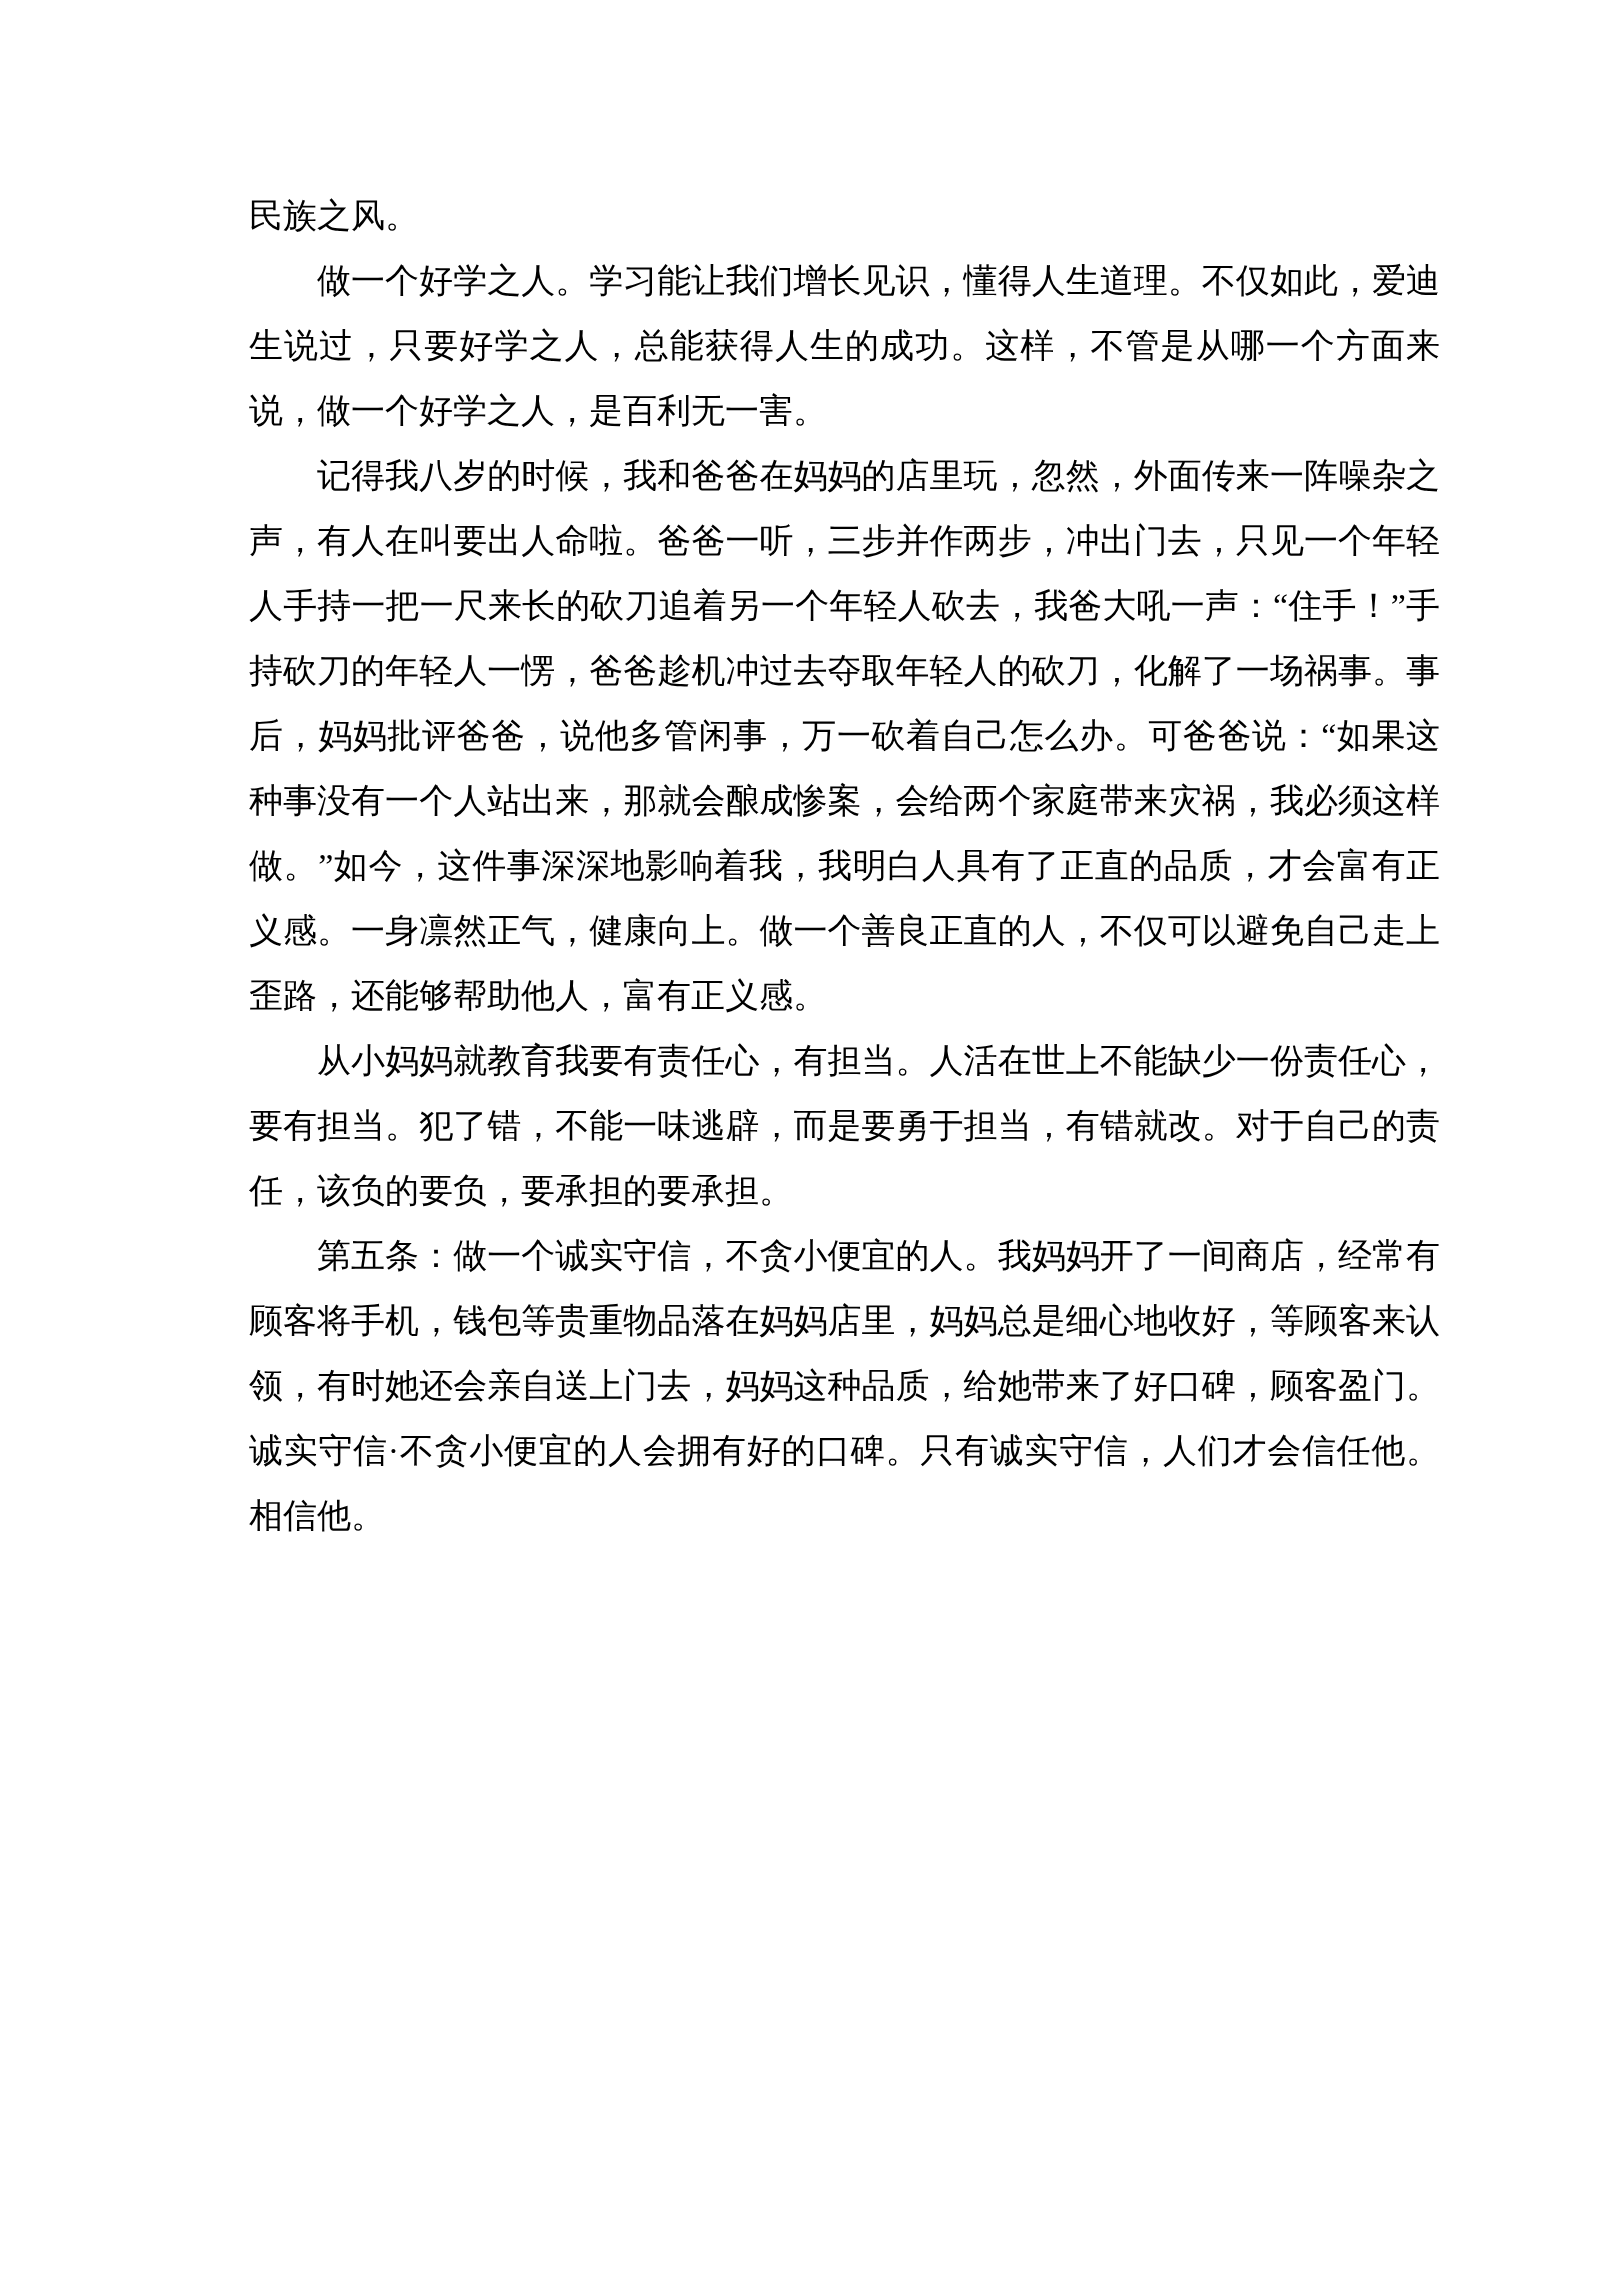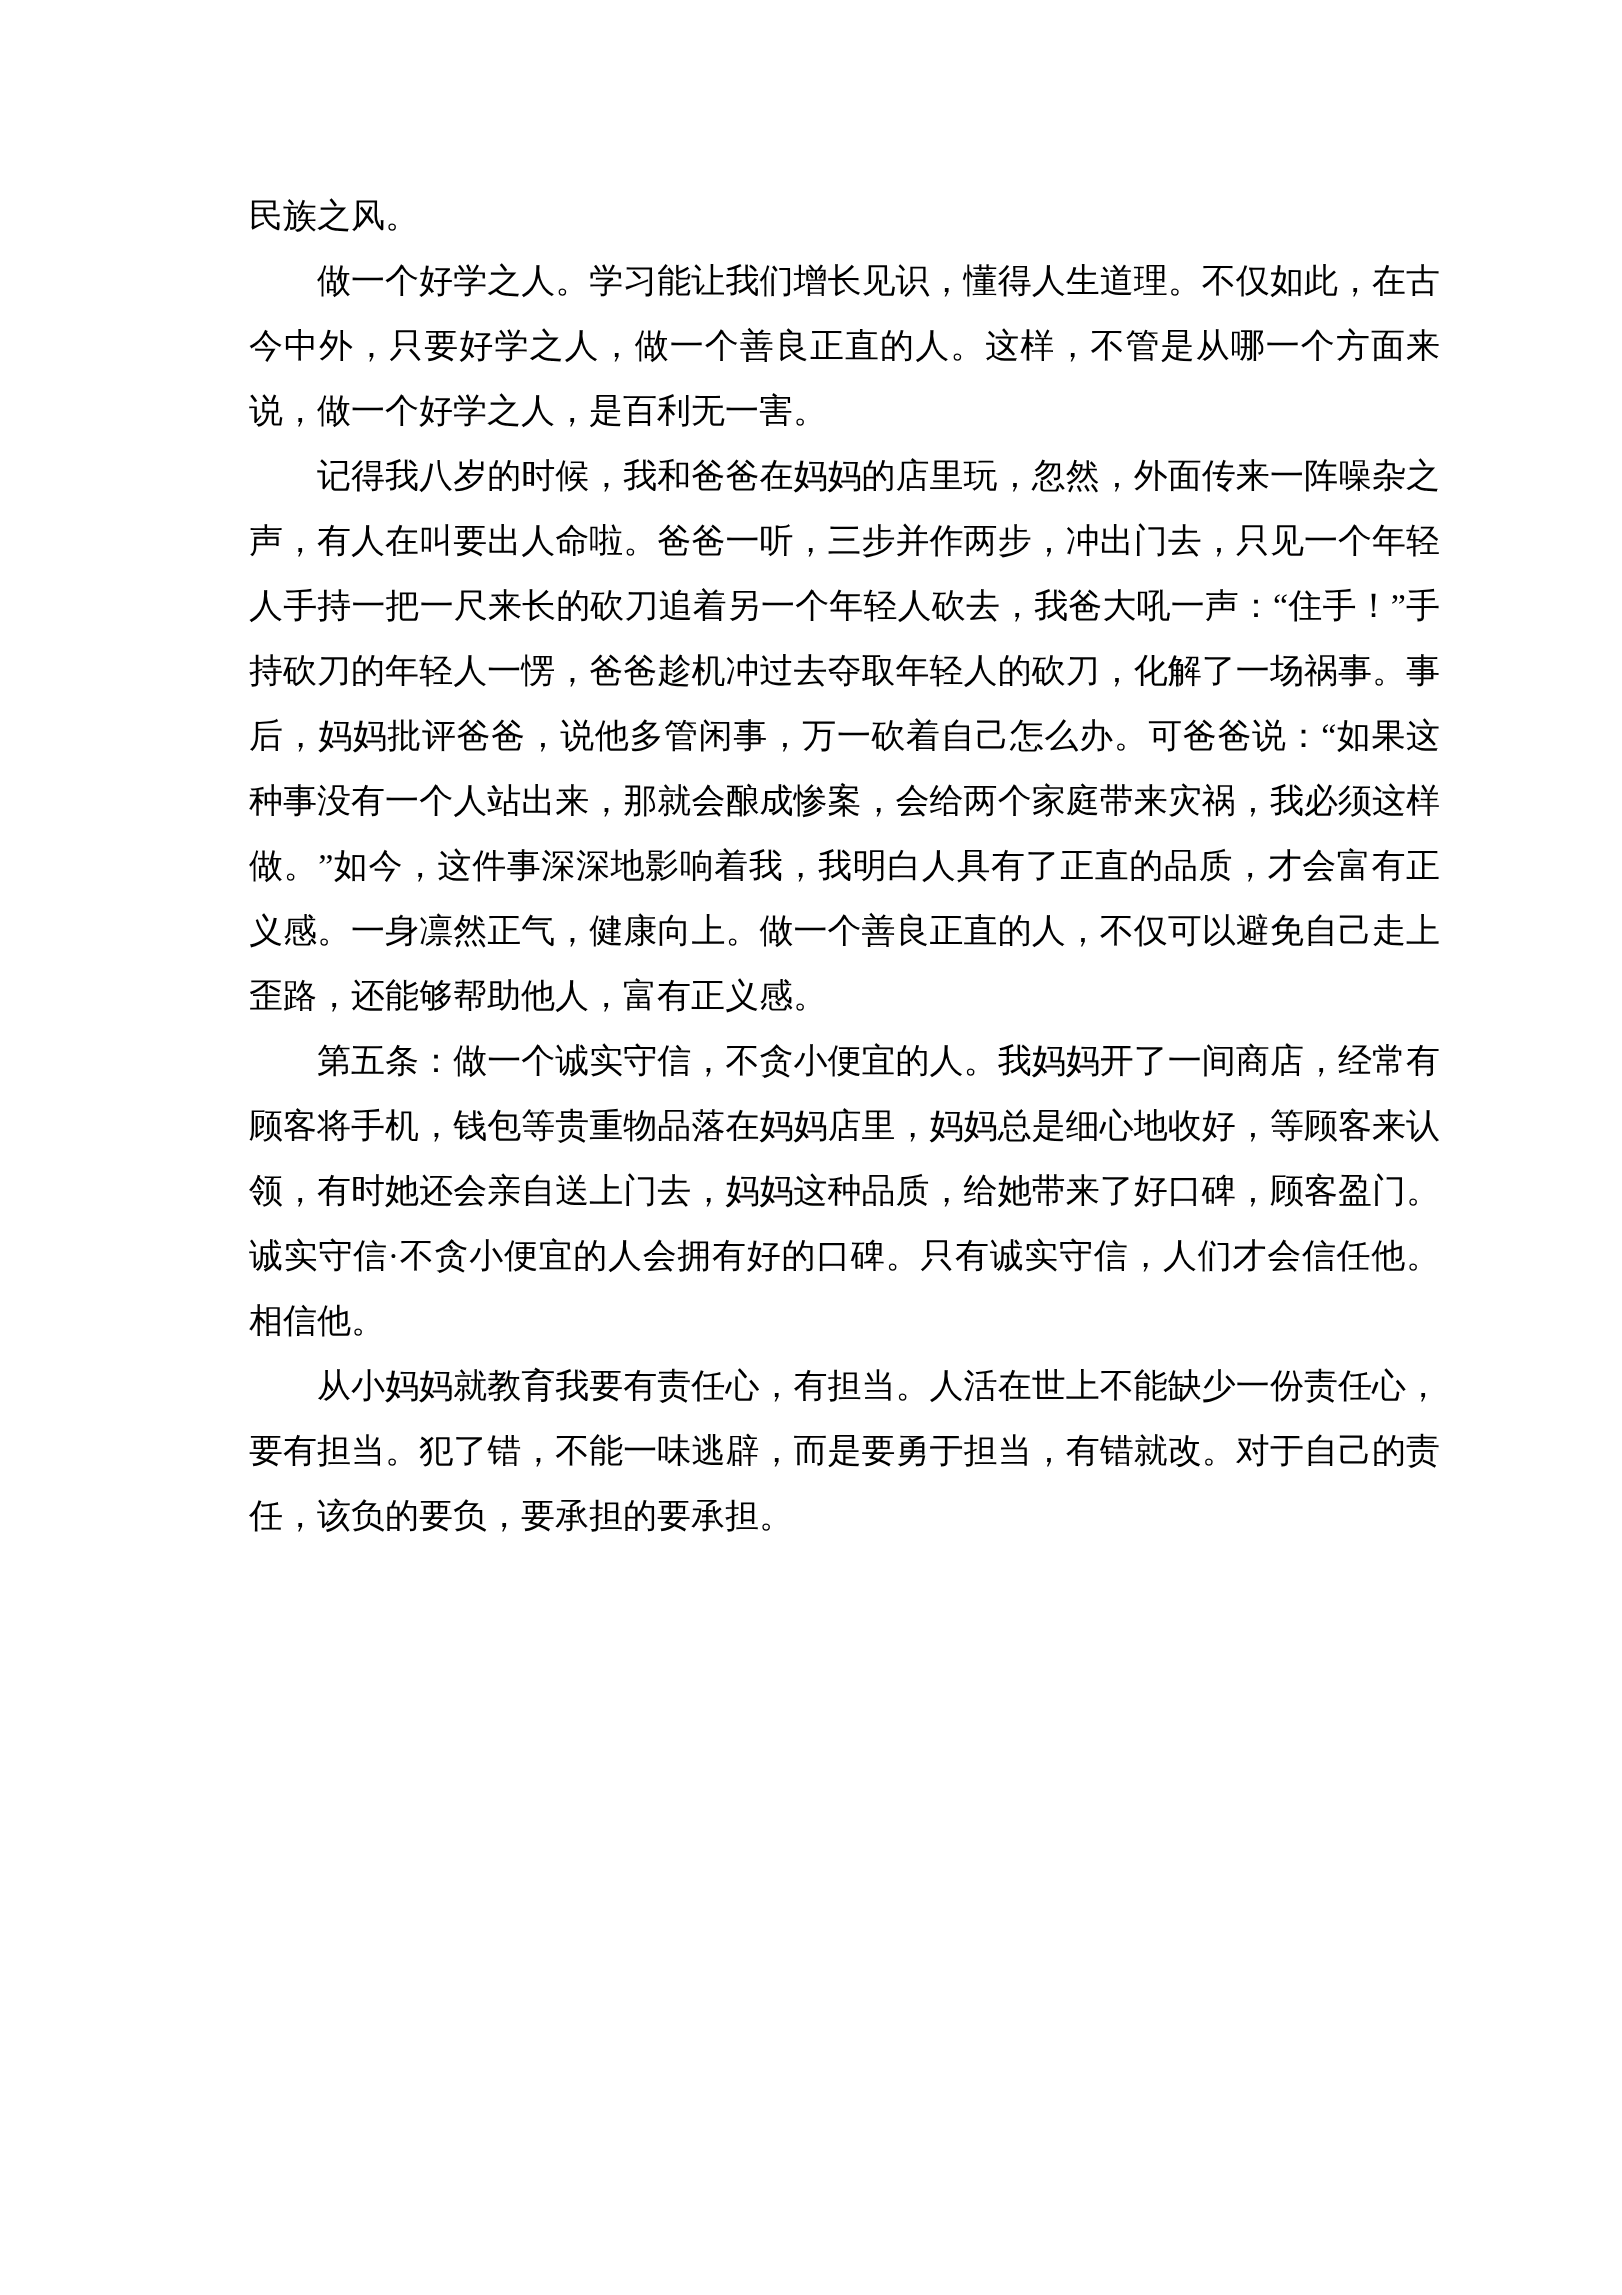--- a/index.html
+++ b/index.html
@@ -34,19 +34,19 @@
   .doc-body p.indent {
     text-indent: 2em;
   }
 </style>
 </head>
 <body>
 
 <div class="page">
   <div class="doc-body" style="color: rgb(0, 0, 0);">
       <p>民族之风。</p>
-      <p class="indent">做一个好学之人。学习能让我们增长见识，懂得人生道理。不仅如此，在古今中外，只要好学之人，做一个善良正直的人。这样，不管是从哪一个方面来说，做一个好学之人，是百利无一害。</p>
+      <p class="indent">做一个好学之人。学习能让我们增长见识，懂得人生道理。不仅如此，爱迪生说过，只要好学之人，总能获得人生的成功。这样，不管是从哪一个方面来说，做一个好学之人，是百利无一害。</p>
       <p class="indent">记得我八岁的时候，我和爸爸在妈妈的店里玩，忽然，外面传来一阵噪杂之声，有人在叫要出人命啦。爸爸一听，三步并作两步，冲出门去，只见一个年轻人手持一把一尺来长的砍刀追着另一个年轻人砍去，我爸大吼一声：“住手！”手持砍刀的年轻人一愣，爸爸趁机冲过去夺取年轻人的砍刀，化解了一场祸事。事后，妈妈批评爸爸，说他多管闲事，万一砍着自己怎么办。可爸爸说：“如果这种事没有一个人站出来，那就会酿成惨案，会给两个家庭带来灾祸，我必须这样做。”如今，这件事深深地影响着我，我明白人具有了正直的品质，才会富有正义感。一身凛然正气，健康向上。做一个善良正直的人，不仅可以避免自己走上歪路，还能够帮助他人，富有正义感。</p>
+      <p class="indent">从小妈妈就教育我要有责任心，有担当。人活在世上不能缺少一份责任心，要有担当。犯了错，不能一味逃辟，而是要勇于担当，有错就改。对于自己的责任，该负的要负，要承担的要承担。</p>
       <p class="indent">第五条：做一个诚实守信，不贪小便宜的人。我妈妈开了一间商店，经常有顾客将手机，钱包等贵重物品落在妈妈店里，妈妈总是细心地收好，等顾客来认领，有时她还会亲自送上门去，妈妈这种品质，给她带来了好口碑，顾客盈门。诚实守信·不贪小便宜的人会拥有好的口碑。只有诚实守信，人们才会信任他。相信他。</p>
-      <p class="indent">从小妈妈就教育我要有责任心，有担当。人活在世上不能缺少一份责任心，要有担当。犯了错，不能一味逃辟，而是要勇于担当，有错就改。对于自己的责任，该负的要负，要承担的要承担。</p>
     </div>
 </div>
 
 
 </body></html>

